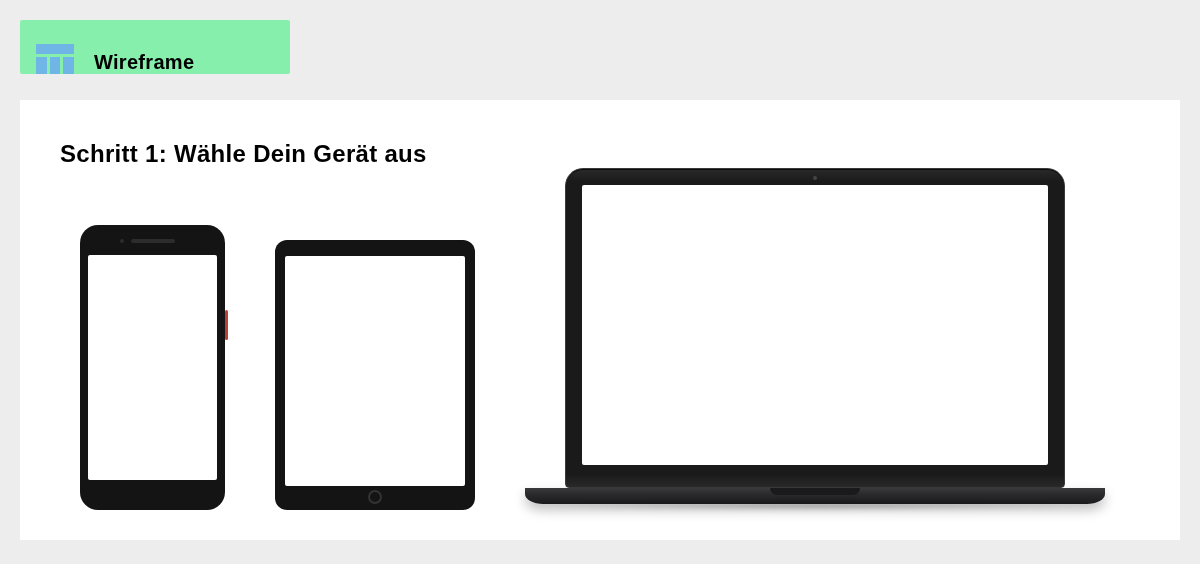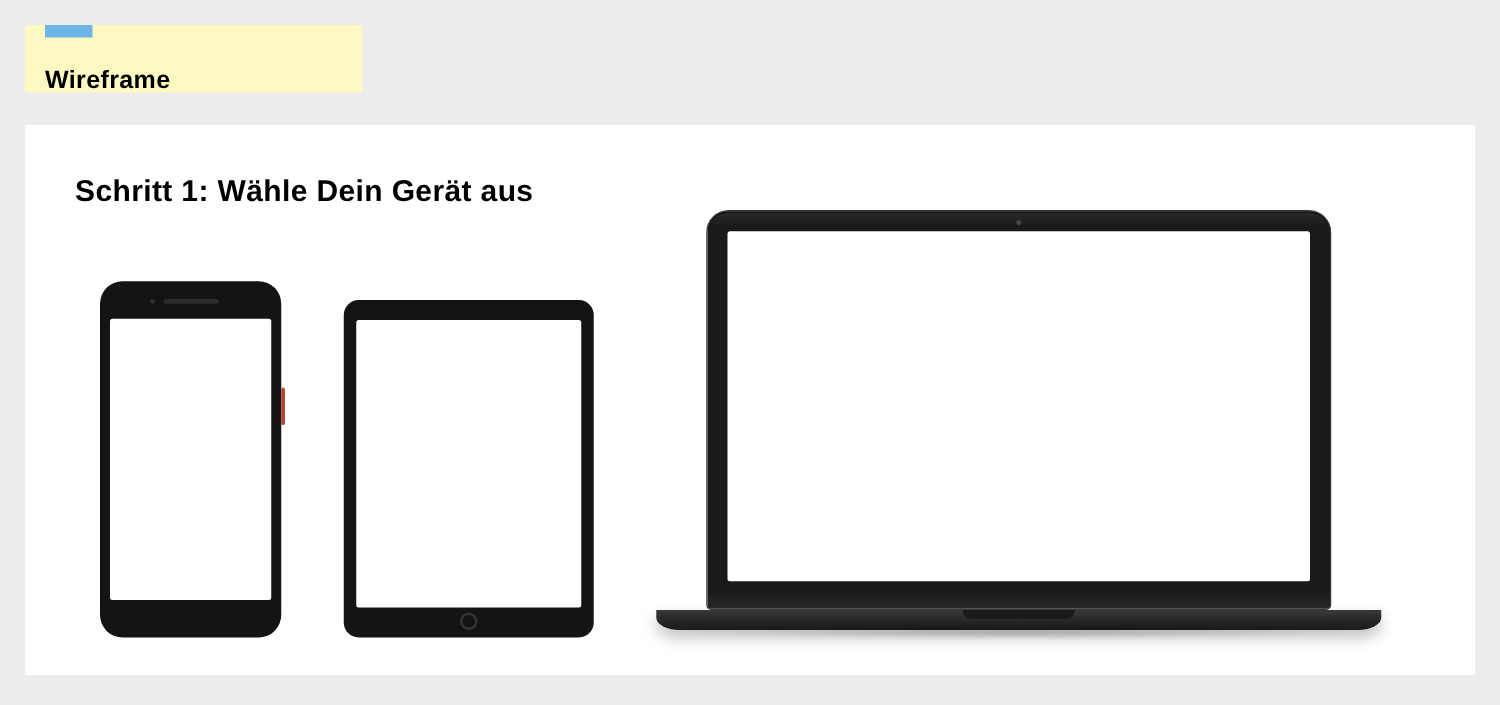--- a/index.html
+++ b/index.html
@@ -7,30 +7,29 @@
       background: #ededed;
       font-family: "Comic Sans MS", "Chalkboard SE", cursive, sans-serif;
       width: 1200px;
       height: 564px;
       overflow: hidden;
       padding: 20px;
     }
 
     
     .header-card {
-      background: #fef9c3;
+      background: #86efac;
       width: 270px;
       height: 54px;
       border-radius: 2px;
       display: flex;
-      align-items: flex-start;
+      align-items: flex-end;
       gap: 20px;
       padding: 0 16px;
       margin-bottom: 26px;
-      flex-direction: column;
     }
     .wireframe-icon {
       width: 38px;
       height: 30px;
       display: flex;
       flex-direction: column;
       gap: 3px;
     }
     .wireframe-icon .top-bar {
       height: 10px;

